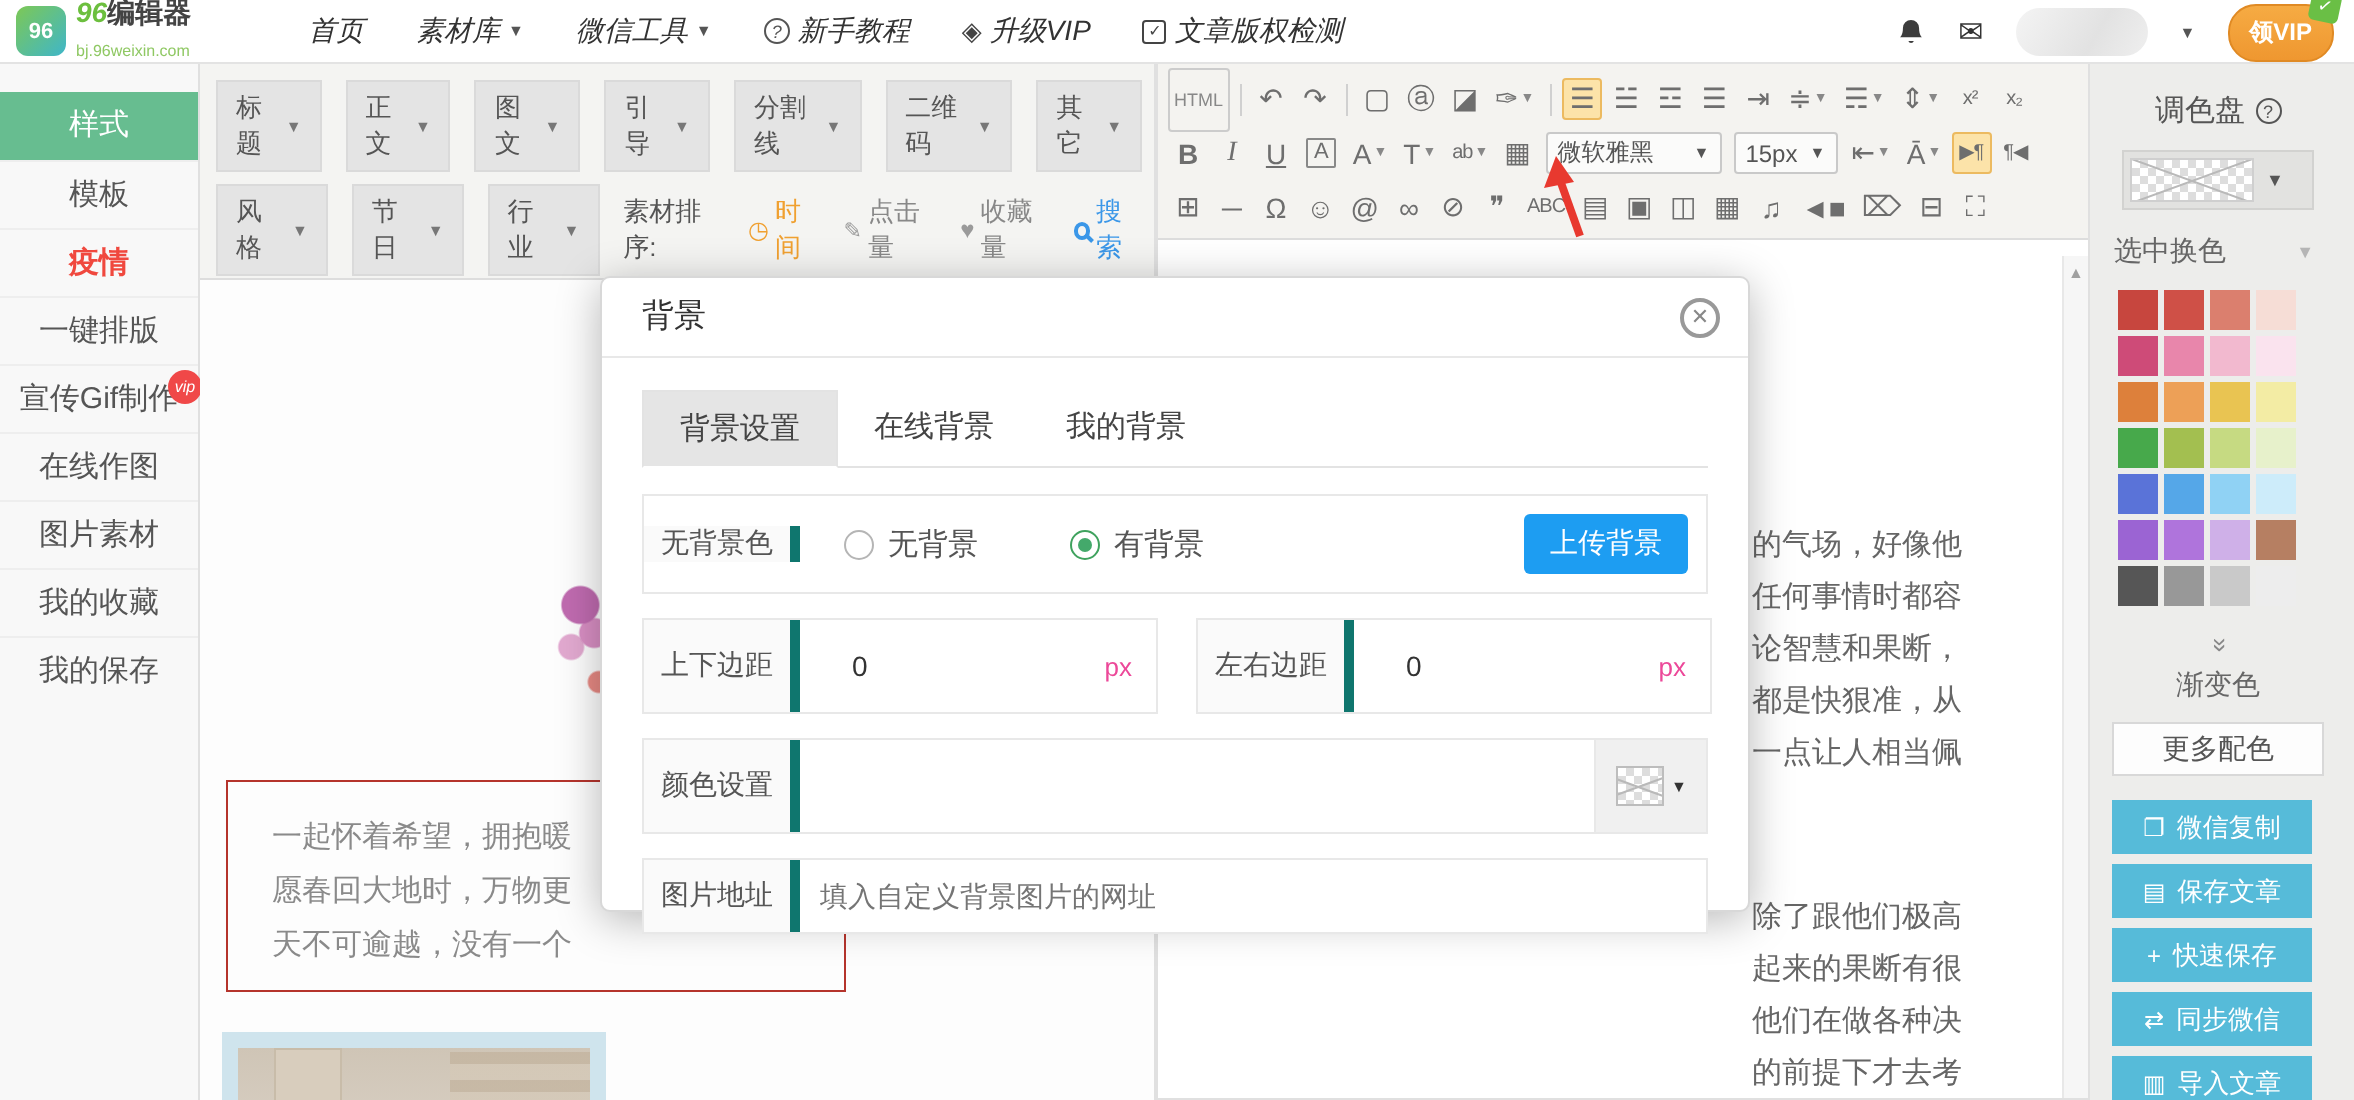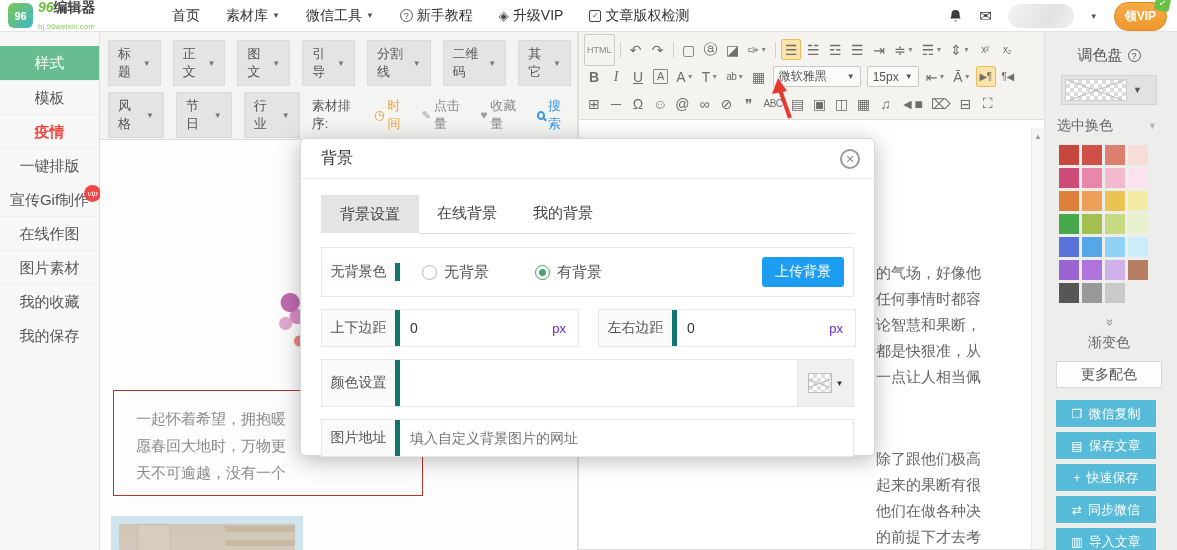--- a/index.html
+++ b/index.html
@@ -8,21 +8,21 @@
   .page { position:relative; width:1177px; height:550px; background:#e9e9e7; overflow:hidden; }
 
   
   .navbar { position:absolute; left:0; top:0; width:1177px; height:32px; background:#fff; border-bottom:1px solid #e3e3e3; display:flex; align-items:center; z-index:5; }
   .logo { display:flex; align-items:center; margin-left:8px; width:130px; }
   .logo-mark { width:25px; height:25px; border-radius:6px; background:linear-gradient(135deg,#7dc855,#3fb6c9); color:#fff; font-size:11px; font-weight:bold; display:flex; align-items:center; justify-content:center; }
   .logo-txt { margin-left:5px; line-height:1.05; }
   .logo-title { font-size:14px; font-weight:bold; color:#444; }
   .logo-title b { color:#6cbf3e; font-style:italic; }
   .logo-sub { font-size:8px; color:#8fc863; }
-  .nav-menu { display:flex; align-items:center; gap:26px; margin-left:34px; font-size:14px; color:#333; }
+  .nav-menu { display:flex; align-items:center; gap:26px; margin-left:16px; font-size:14px; color:#333;font-style:italic; }
   .nav-item { display:flex; align-items:center; gap:4px; cursor:pointer; }
   .caret { font-size:8px; color:#555; }
   .qcirc { display:inline-flex; width:13px; height:13px; border:1px solid #555; border-radius:50%; font-size:9px; color:#555; align-items:center; justify-content:center; }
   .ic-cal { display:inline-flex; width:12px; height:12px; border:1px solid #444; border-radius:2px; font-size:8px; color:#444; align-items:center; justify-content:center; }
   .gem { font-size:13px; color:#444; }
   .nav-right { position:absolute; right:0; top:0; height:32px; display:flex; align-items:center; gap:16px; padding-right:10px; }
   .envelope { font-size:15px; color:#333; }
   .avatar { width:66px; height:24px; border-radius:12px; background:linear-gradient(120deg,#f4f4f4,#e2e2e2 60%,#efefef); }
   .vip-pill { position:relative; background:linear-gradient(180deg,#f6ab43,#ef9730); border:1px solid #e08a24; color:#fff; font-size:12px; font-weight:bold; padding:5px 10px; border-radius:14px; }
   .vip-ribbon { position:absolute; top:-7px; right:-4px; width:15px; height:15px; background:#6abf45; border-radius:3px; transform:rotate(12deg); color:#fff; font-size:9px; line-height:15px; text-align:center; }
@@ -117,23 +117,23 @@
   .fgroup { display:flex; align-items:stretch; border:1px solid #e8e8e8; margin-bottom:12px; background:#fff; }
   .flabel { width:78px; display:flex; align-items:center; justify-content:center; background:#fafafa; border-right:5px solid #0f766e; color:#555; font-size:14px; flex:none; }
   .frow1 { height:50px; align-items:center; }
   .radio-wrap { display:flex; align-items:center; gap:7px; margin-left:22px; cursor:pointer; }
   .radio { width:15px; height:15px; border:1px solid #b5b5b5; border-radius:50%; background:#fff; flex:none; }
   .radio.checked { border:1px solid #3fa25e; display:flex; align-items:center; justify-content:center; }
   .radio.checked::after { content:""; width:7px; height:7px; border-radius:50%; background:#44a96b; }
   .radio-label { font-size:15px; color:#555; }
   .upload-btn { margin-left:auto; margin-right:9px; background:#1d9df2; color:#fff; font-size:14px; padding:6px 13px; border-radius:3px; border:none; cursor:pointer; align-self:center; }
   .duo { display:flex; gap:19px; margin-bottom:12px; }
-  .duo .fgroup { width:258px; height:38px; margin-bottom:0; }
+  .duo .fgroup { width:258px; height:48px; margin-bottom:0;gap:16px; }
   .mi { flex:1; min-width:0; border:none; outline:none; font-size:14px; color:#333; padding:0 10px; font-family:inherit; }
-  .unit { align-self:center; color:#6d28d9; font-size:13px; padding-right:12px; }
+  .unit { align-self:center; color:#ec4899; font-size:13px; padding-right:12px; }
   .frow3 { height:48px; }
   .color-cell { width:56px; background:#f0f0f0; border-left:1px solid #e8e8e8; display:flex; align-items:center; justify-content:center; gap:4px; flex:none; cursor:pointer; }
   .mini-swatch { width:24px; height:20px; border:1px solid #bdbdbd; }
   .cc-caret { font-size:8px; color:#333; }
   .frow4 { height:38px; }
 
   .red-arrow { position:absolute; left:770px; top:78px; z-index:20; }
 </style>
 </head>
 <body>

